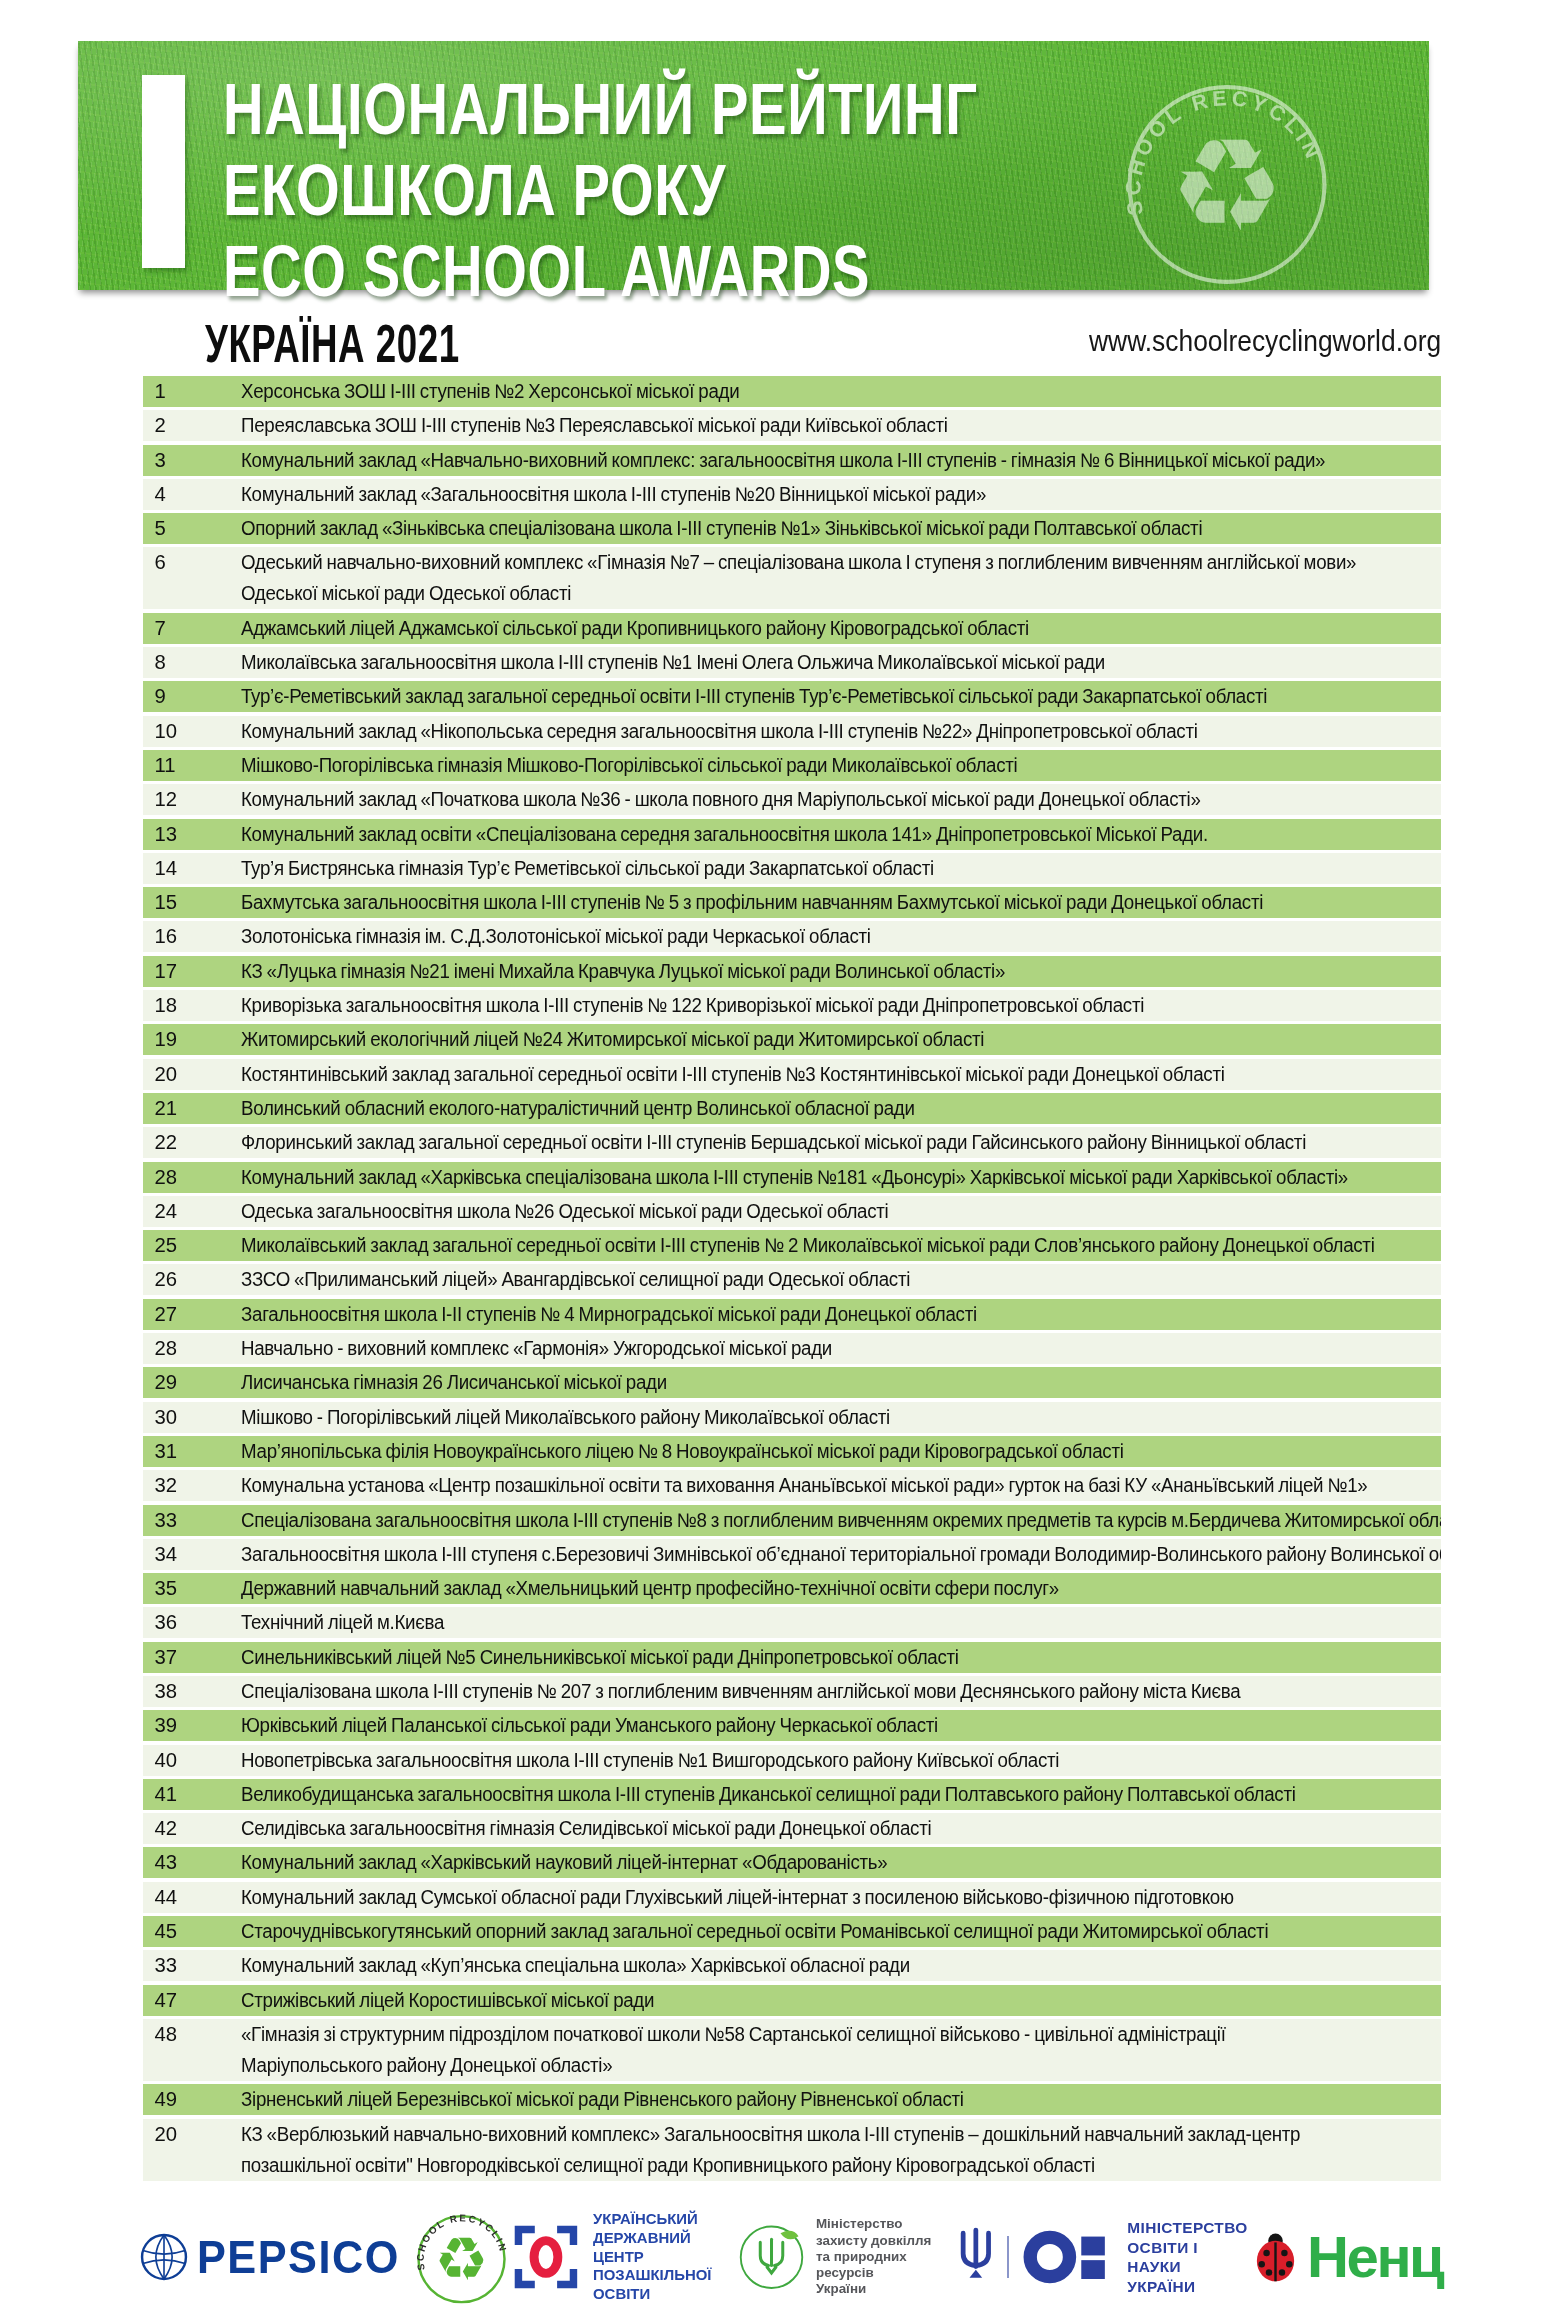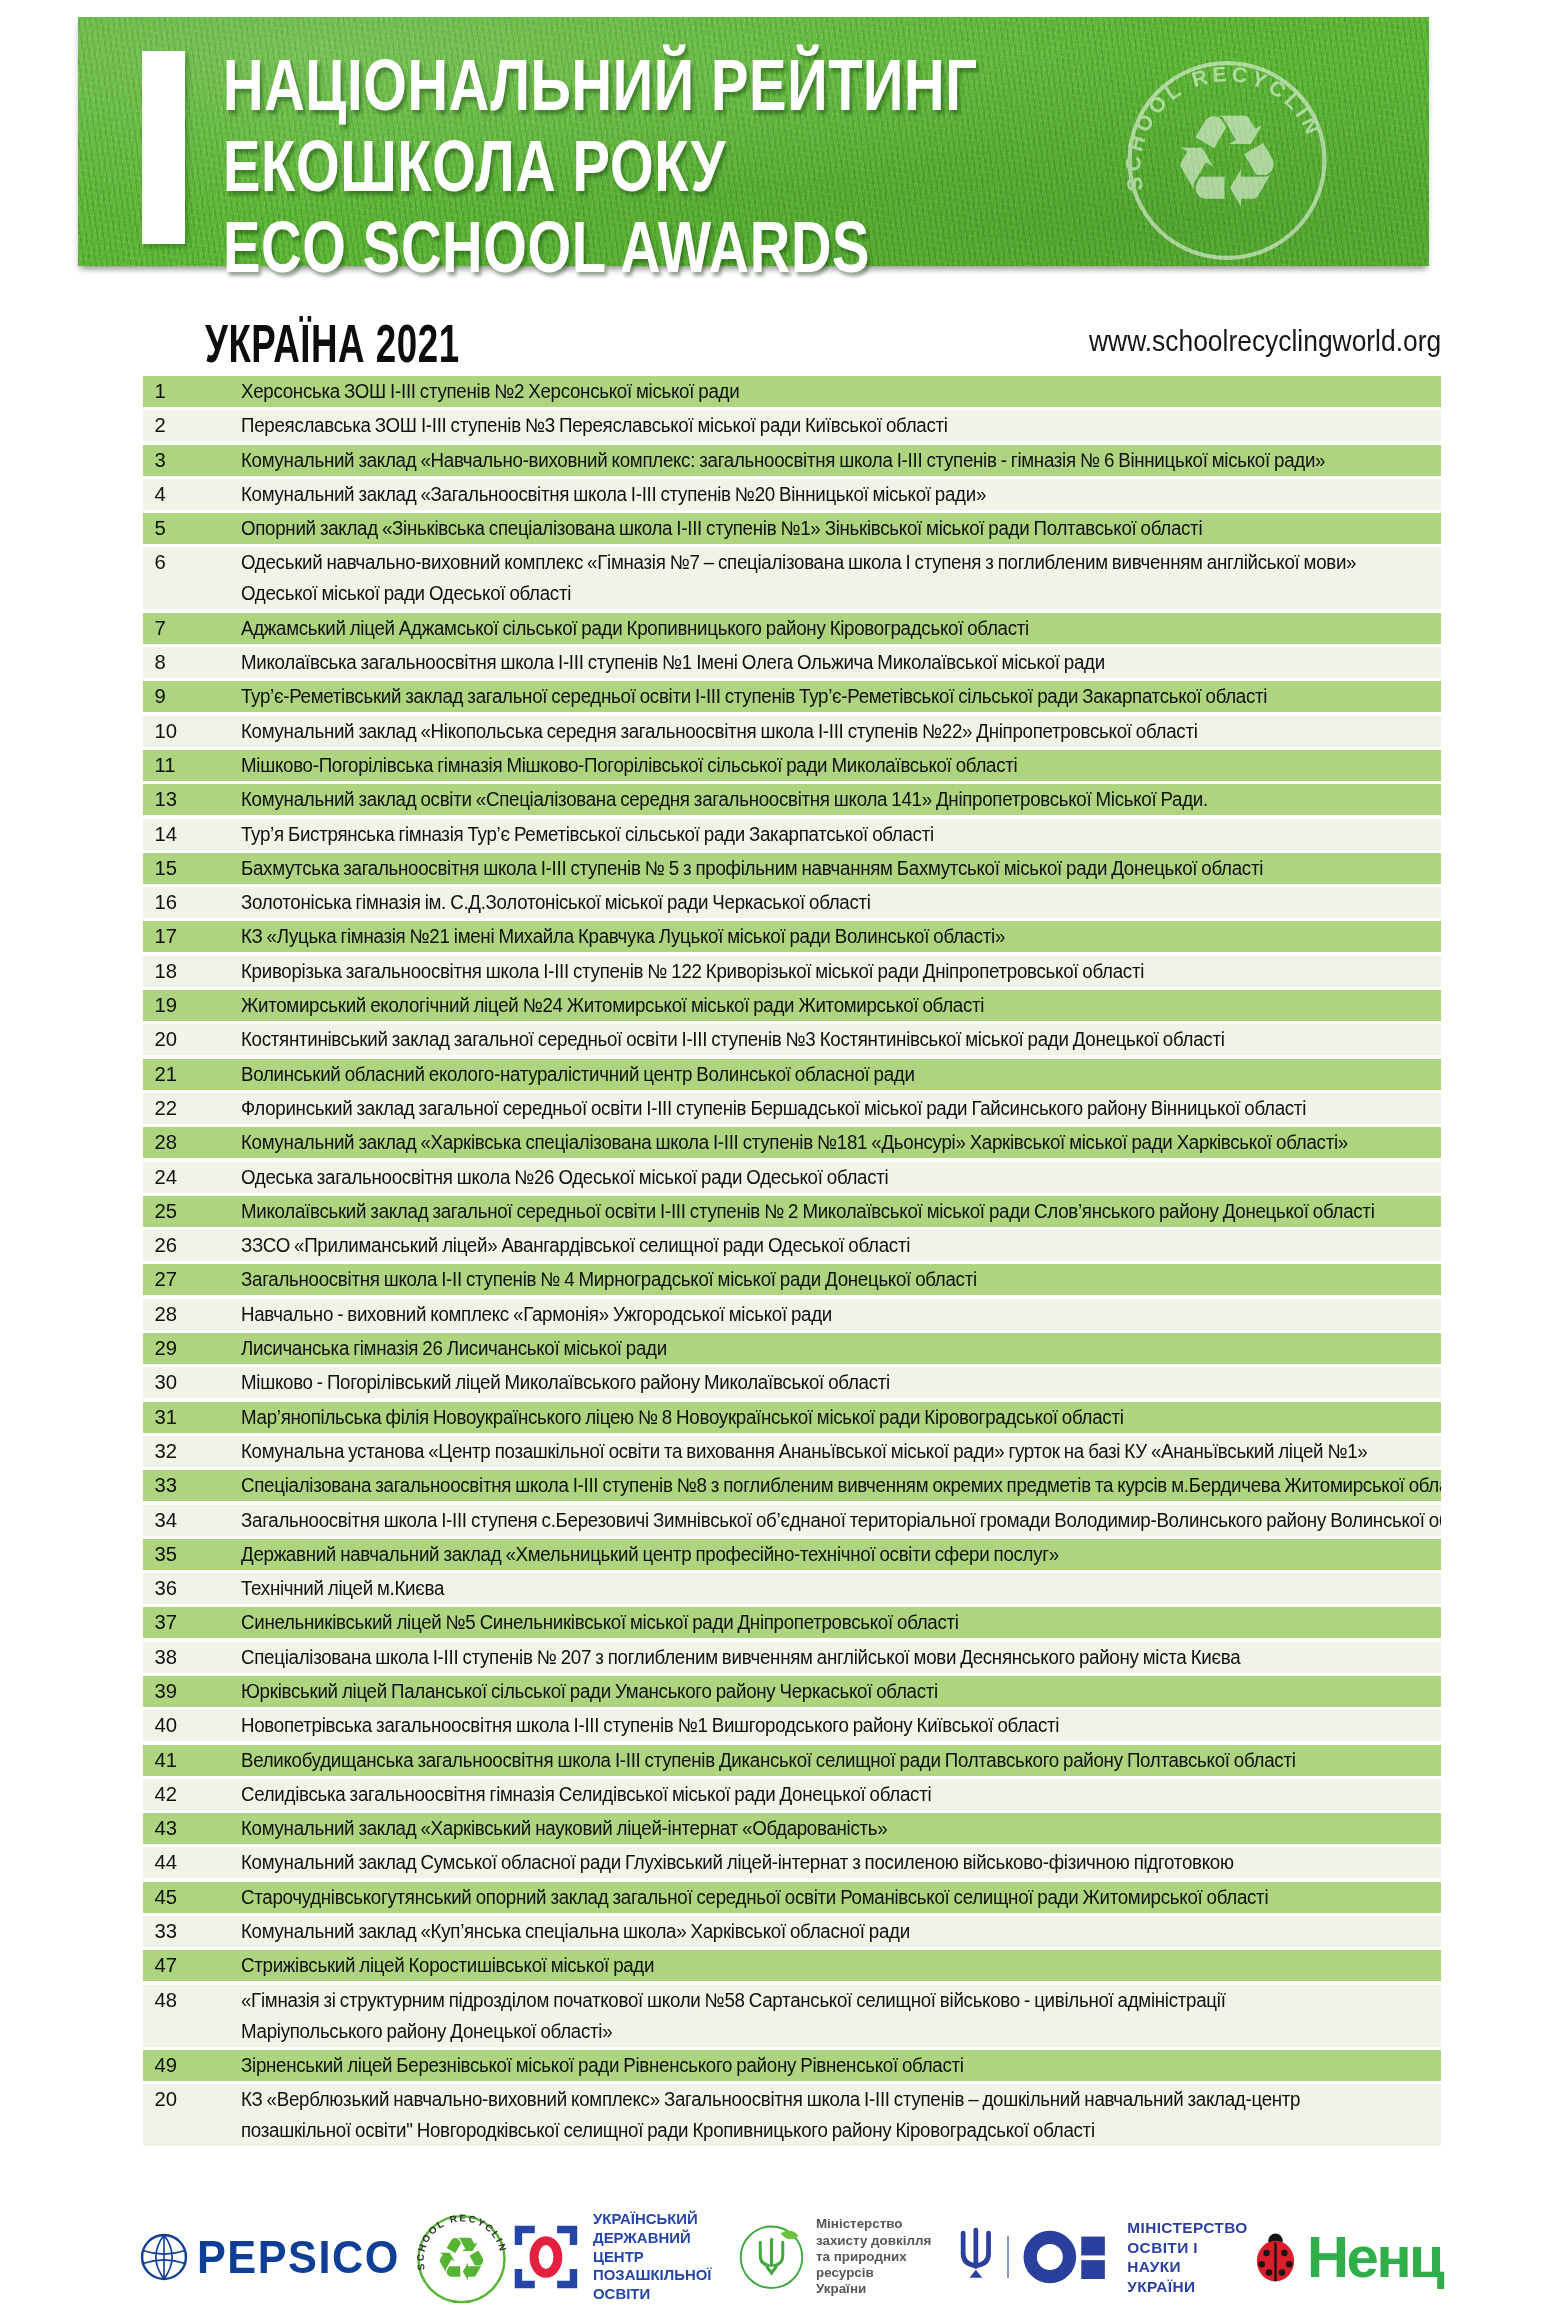--- a/index.html
+++ b/index.html
@@ -1,20 +1,20 @@
 <!DOCTYPE html>
 <html style="font-size:13px"><head>
 <meta charset="utf-8">
 <style>
   html,body{margin:0;padding:0;background:#fff;}
   .page{position:relative;width:1561px;height:2319px;background:#ffffff;overflow:hidden;
         font-family:"Liberation Sans", sans-serif;}
 
   
-  .hero{position:absolute;left:78px;top:17px;width:1351px;height:249px;
+  .hero{position:absolute;left:78px;top:41px;width:1351px;height:249px;
         background-color:#5cb636;
         background-image:
           radial-gradient(ellipse at 18% 12%, rgba(255,255,255,.16), transparent 55%),
           radial-gradient(ellipse at 80% 85%, rgba(0,40,0,.12), transparent 60%),
           repeating-linear-gradient(100deg, rgba(255,255,255,.10) 0 0.8px, transparent 0.8px 4.9px),
           repeating-linear-gradient(82deg, rgba(26,92,10,.20) 0 1.6px, transparent 1.6px 5.7px),
           repeating-linear-gradient(8deg, rgba(235,255,90,.06) 0 1.6px, transparent 1.6px 7.3px);
         box-shadow:0 4.9px 6.5px -1.6px rgba(0,0,0,.45);}
   .hero-bar{position:absolute;left:64px;top:34px;width:43px;height:193px;background:#ffffff;
         box-shadow:3.3px 4.1px 4.9px rgba(10,60,5,.35);}
@@ -144,20 +144,26 @@
         <div class="txt">
           <div class="txt-line">Комунальний заклад «Нікопольська середня загальноосвітня школа І-ІІІ ступенів №22» Дніпропетровської області</div>
         </div>
       </div>
       <div class="row row--green">
         <div class="num">11</div>
         <div class="txt">
           <div class="txt-line">Мішково-Погорілівська гімназія Мішково-Погорілівської сільської ради Миколаївської області</div>
         </div>
       </div>
+      <div class="row row--light">
+        <div class="num">12</div>
+        <div class="txt">
+          <div class="txt-line">Комунальний заклад «Початкова школа №36 - школа повного дня Маріупольської міської ради Донецької області»</div>
+        </div>
+      </div>
       <div class="row row--green">
         <div class="num">13</div>
         <div class="txt">
           <div class="txt-line">Комунальний заклад освіти «Спеціалізована середня загальноосвітня школа 141» Дніпропетровської Міської Ради.</div>
         </div>
       </div>
       <div class="row row--light">
         <div class="num">14</div>
         <div class="txt">
           <div class="txt-line">Тур’я Бистрянська гімназія Тур’є Реметівської сільської ради Закарпатської області</div>

